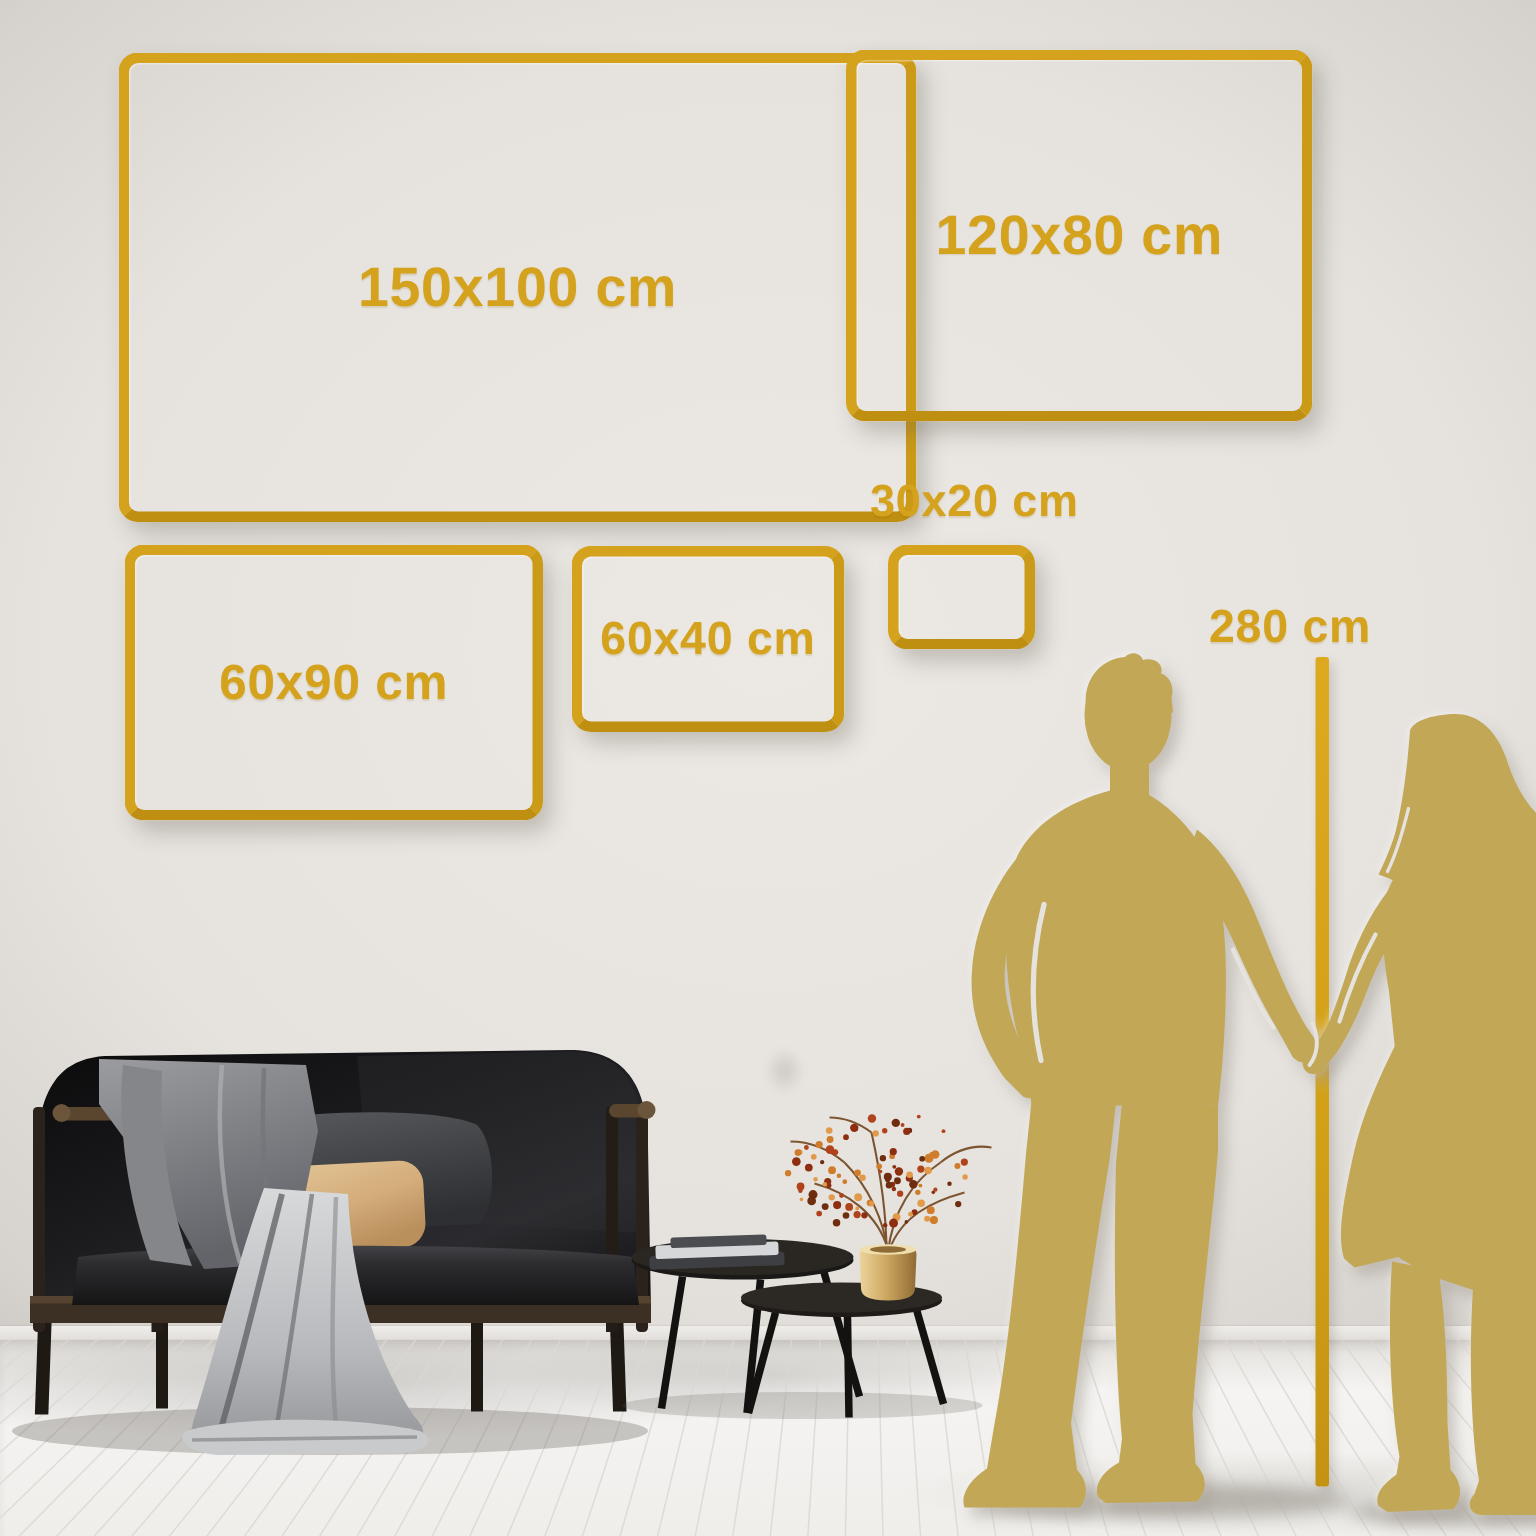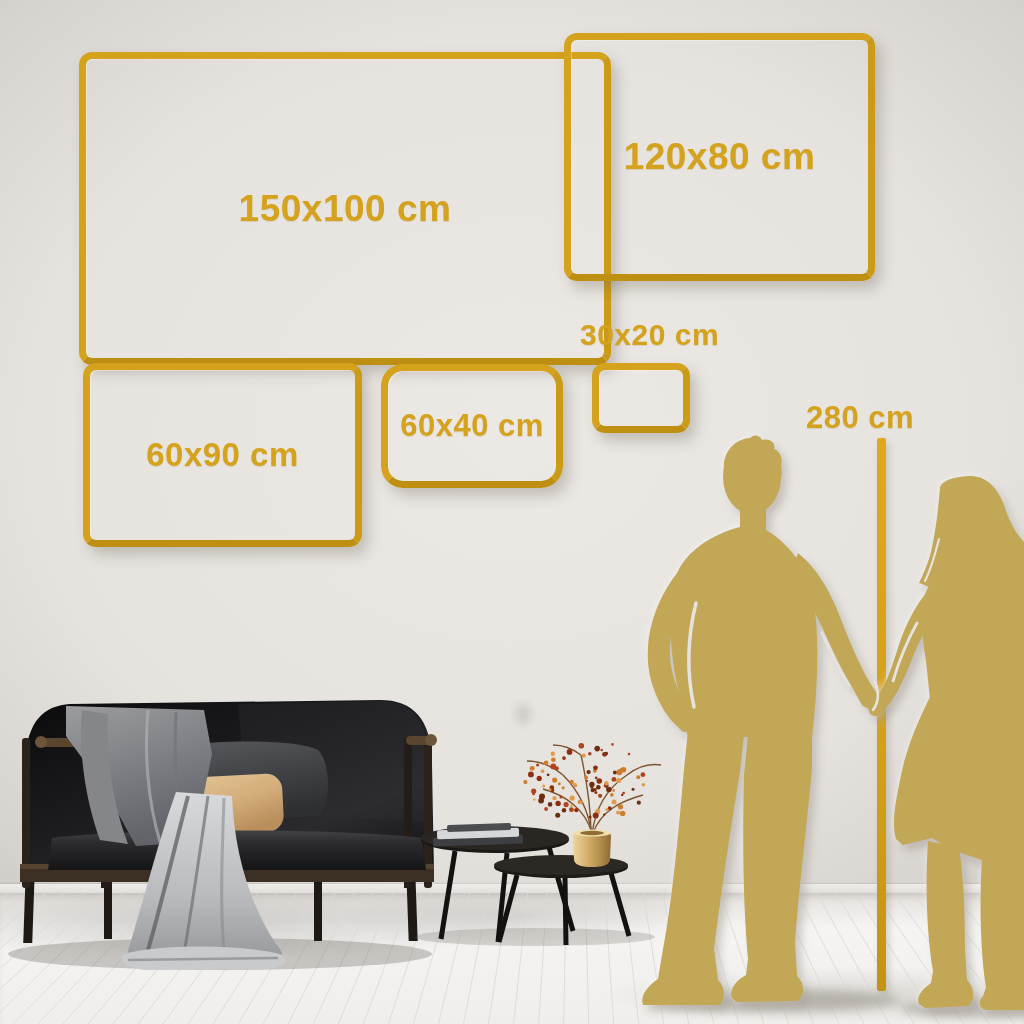--- a/index.html
+++ b/index.html
@@ -27,24 +27,24 @@
   .contact-shadow{position:absolute;border-radius:50%;filter:blur(5px);}
   
   .size-frame{
     position:absolute;box-sizing:border-box;border:7px solid var(--gold,#D5A21D);
     border-bottom-color:#bf8f12;border-right-color:#cb9a16;border-radius:13px;
     box-shadow:6px 8px 14px rgba(100,92,76,0.30), 1px 1px 0 rgba(255,255,255,0.35) inset;
     display:flex;align-items:center;justify-content:center;}
   .size-label{
     color:var(--gold,#D5A21D);font-weight:700;letter-spacing:0.5px;white-space:nowrap;
     text-shadow:0 1px 1px rgba(140,104,10,0.18);}
-  .f1{left:79px;top:52px;width:532px;height:313px;}  .f1 .size-label{font-size:37px;}
+  .f1{left:79px;top:35px;width:532px;height:313px;}  .f1 .size-label{font-size:37px;}
   .f2{left:564px;top:33px;width:311px;height:248px;} .f2 .size-label{font-size:37px;}
   .f3{left:83px;top:363px;width:279px;height:184px;} .f3 .size-label{font-size:33px;}
-  .f4{left:381px;top:364px;width:182px;height:124px;border-radius:22px;}.f4 .size-label{font-size:31px;}
+  .f4{left:381px;top:364px;width:182px;height:124px;}.f4 .size-label{font-size:31px;}
   .f5{left:592px;top:363px;width:98px;height:70px;}
   .floating-label{position:absolute;color:var(--gold,#D5A21D);font-weight:700;
     letter-spacing:0.5px;white-space:nowrap;text-shadow:0 1px 1px rgba(140,104,10,0.18);}
   .label-30{left:580px;top:318px;width:170px;font-size:30px;}
   .label-180{left:806px;top:400px;width:140px;font-size:31px;}
   .height-line{position:absolute;left:877px;top:438px;width:9px;height:553px;border-radius:2px;
     background:linear-gradient(180deg,#DCA91F,#D2A017 60%,#C59312);
     box-shadow:3px 4px 7px rgba(80,70,50,0.20);}
   
   .illus{position:absolute;}

